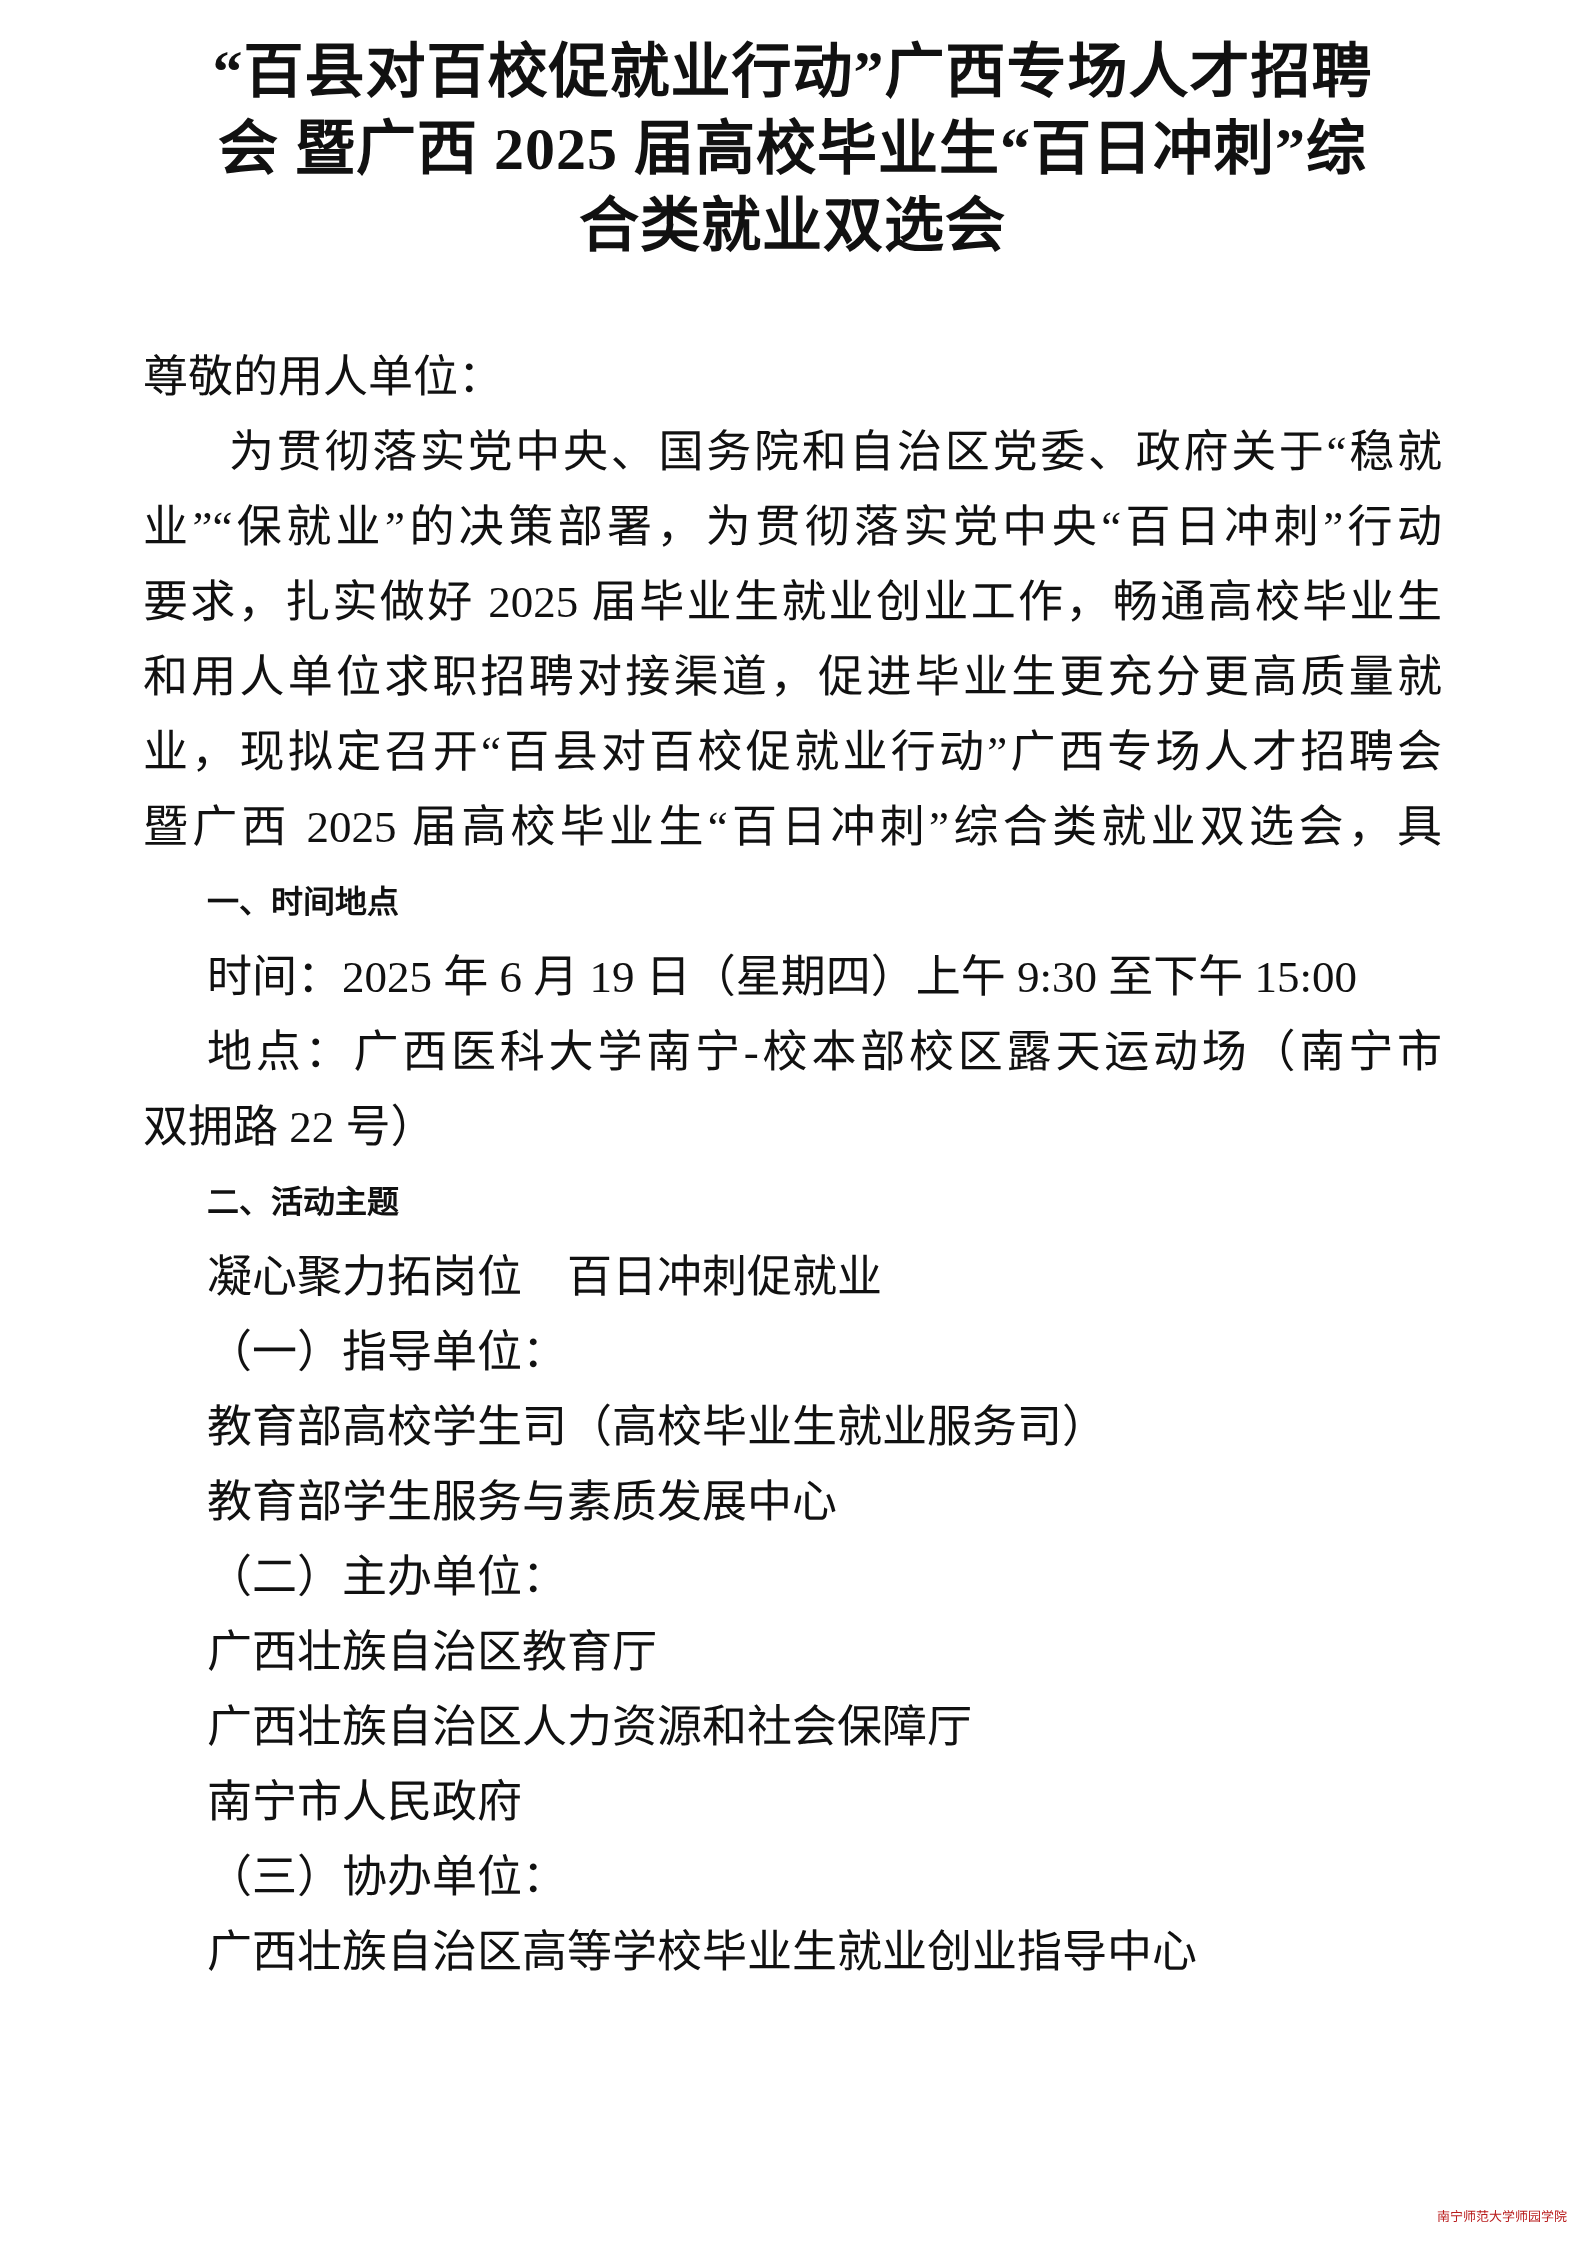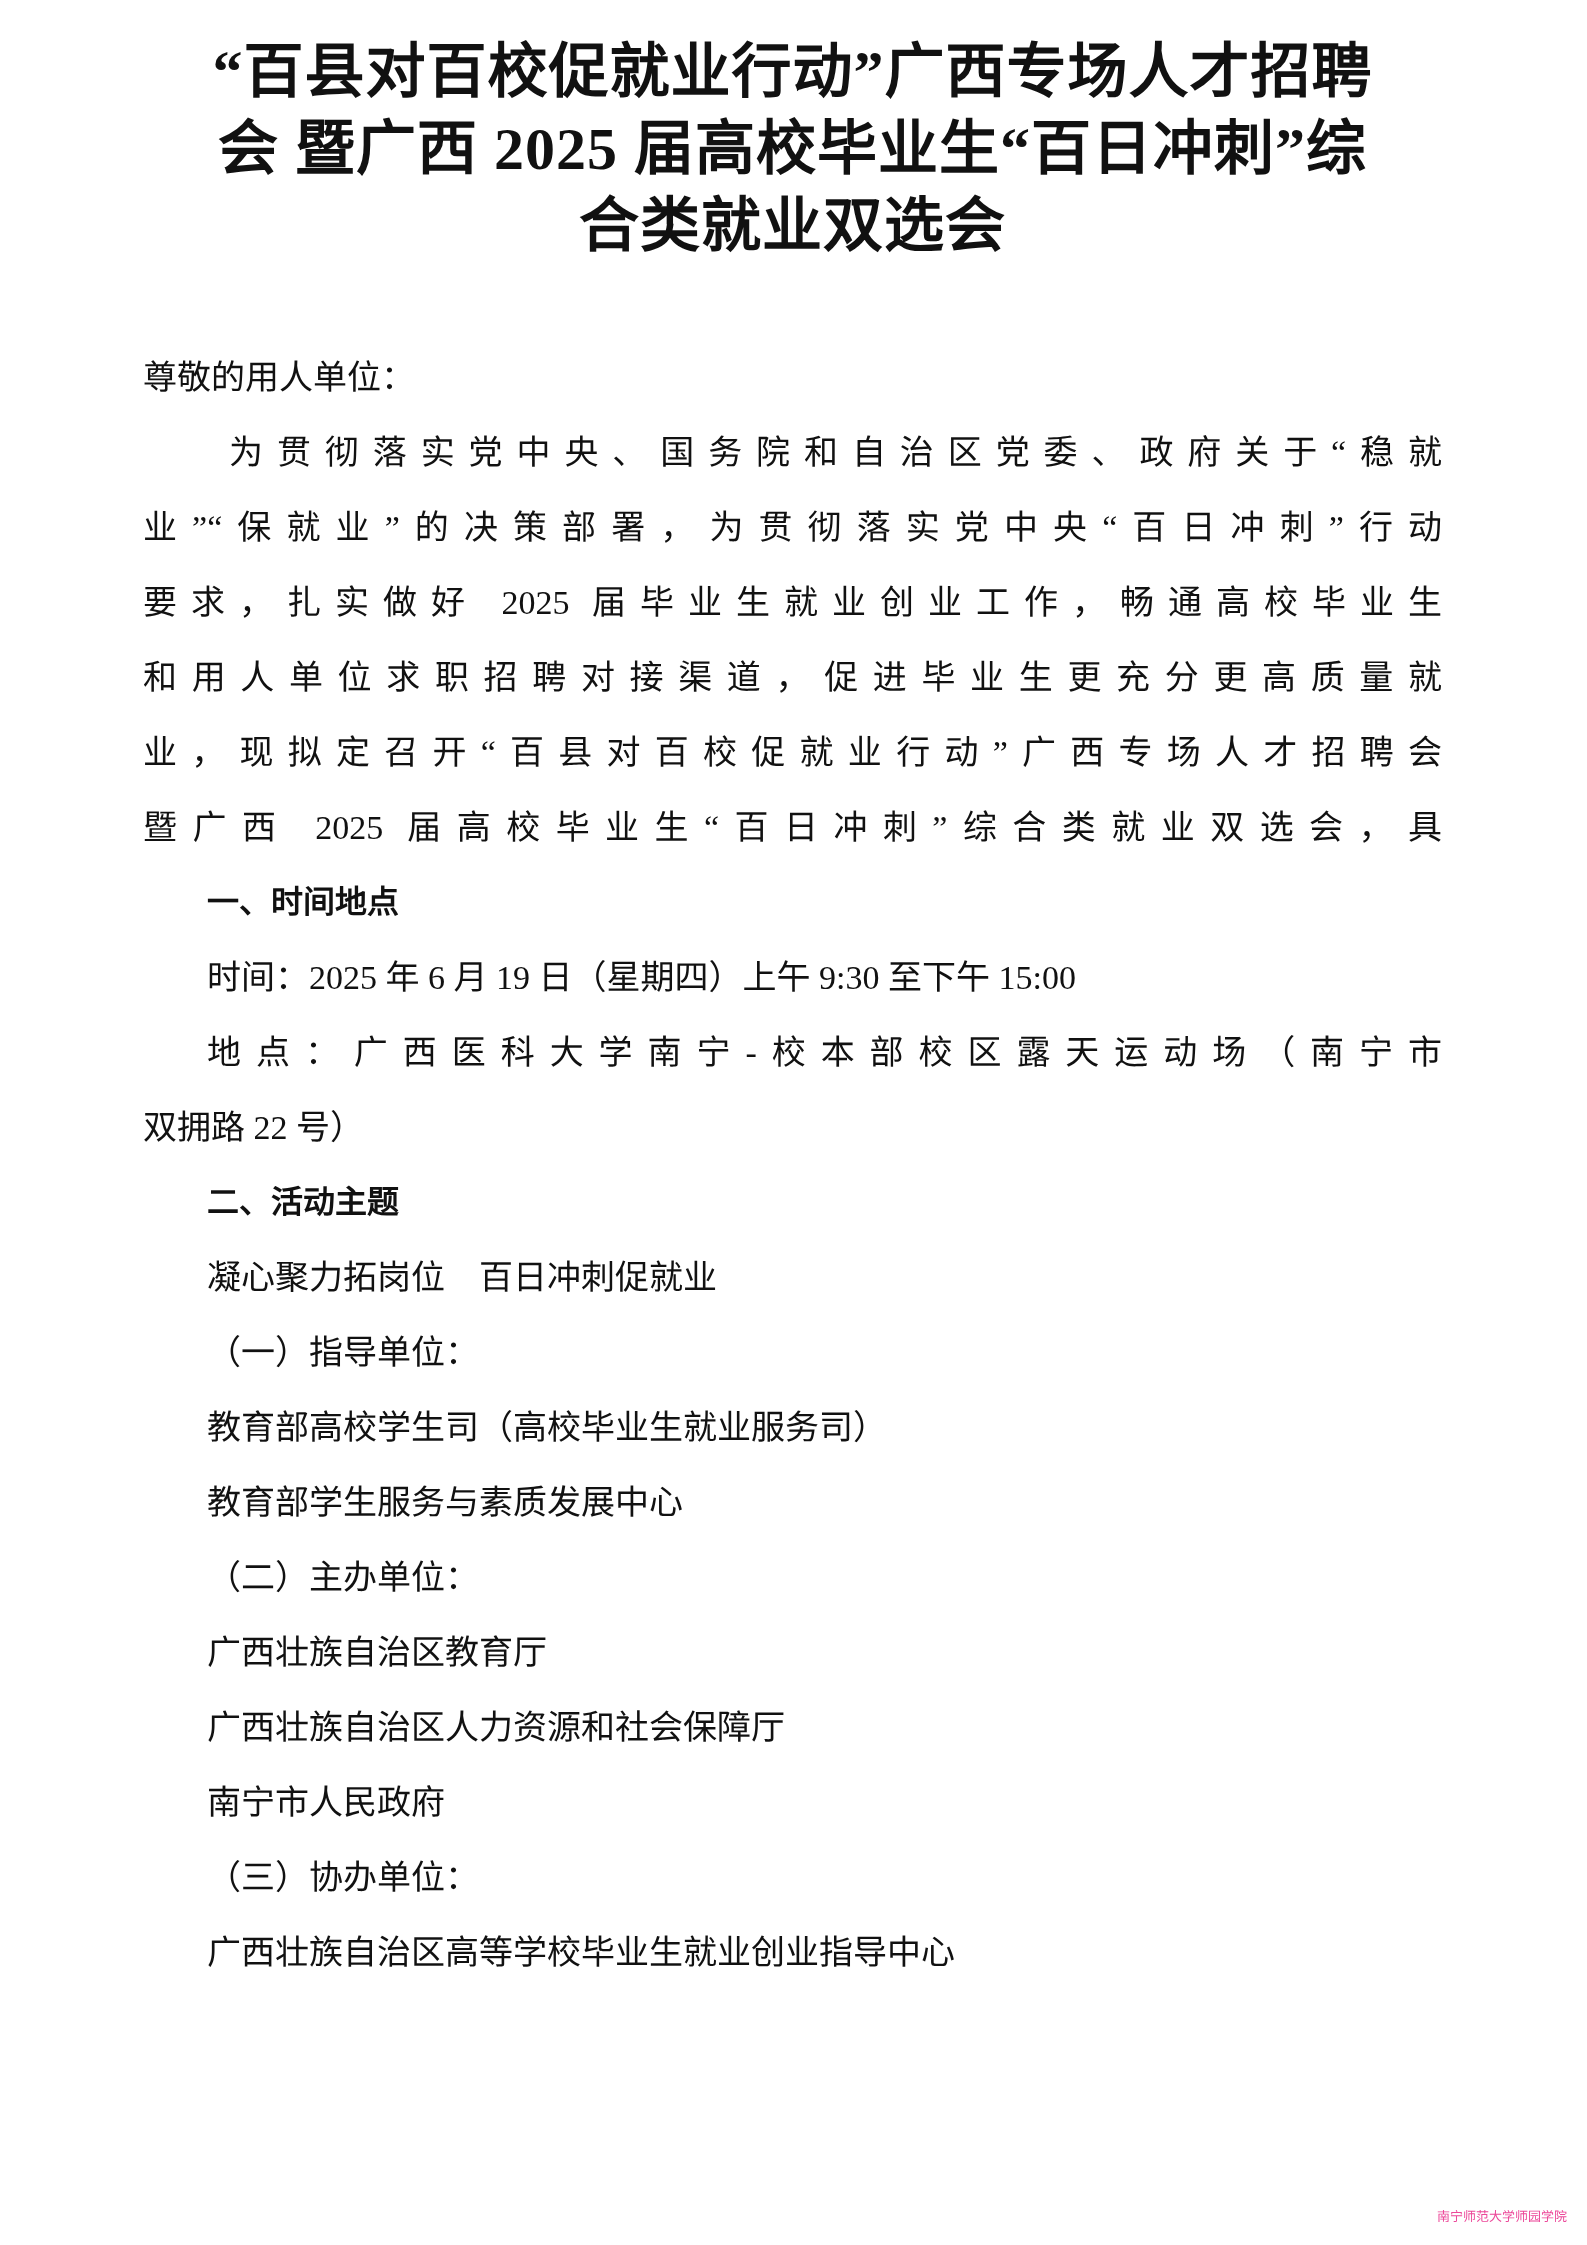--- a/index.html
+++ b/index.html
@@ -22,21 +22,21 @@
   }
   .doc-title {
     text-align: center;
     font-weight: 700;
     font-size: 60px;
     line-height: 77px;
     letter-spacing: 1px;
     margin-bottom: 75px;
   }
   .line {
-    font-size: 34px;
+    font-size: 45px;
     line-height: 75px;
     white-space: nowrap;
   }
   
   .just {
     white-space: normal;
     text-align: justify;
     text-align-last: justify;
   }
   .ind2 { padding-left: 86px; }   
@@ -44,21 +44,21 @@
   .sec-head {
     font-family: "Liberation Sans", "DejaVu Sans", sans-serif;
     font-weight: 700;
     font-size: 32px;
   }
   .watermark {
     position: absolute;
     top: 2206px;
     right: 20px;
     font-size: 13px;
-    color: #ec4899;
+    color: #b91c1c;
     font-family: "Liberation Sans", "DejaVu Sans", sans-serif;
   }
 </style>
 </head>
 <body>
 
 <div class="page">
   <div class="content">
 
     <div class="doc-title">

